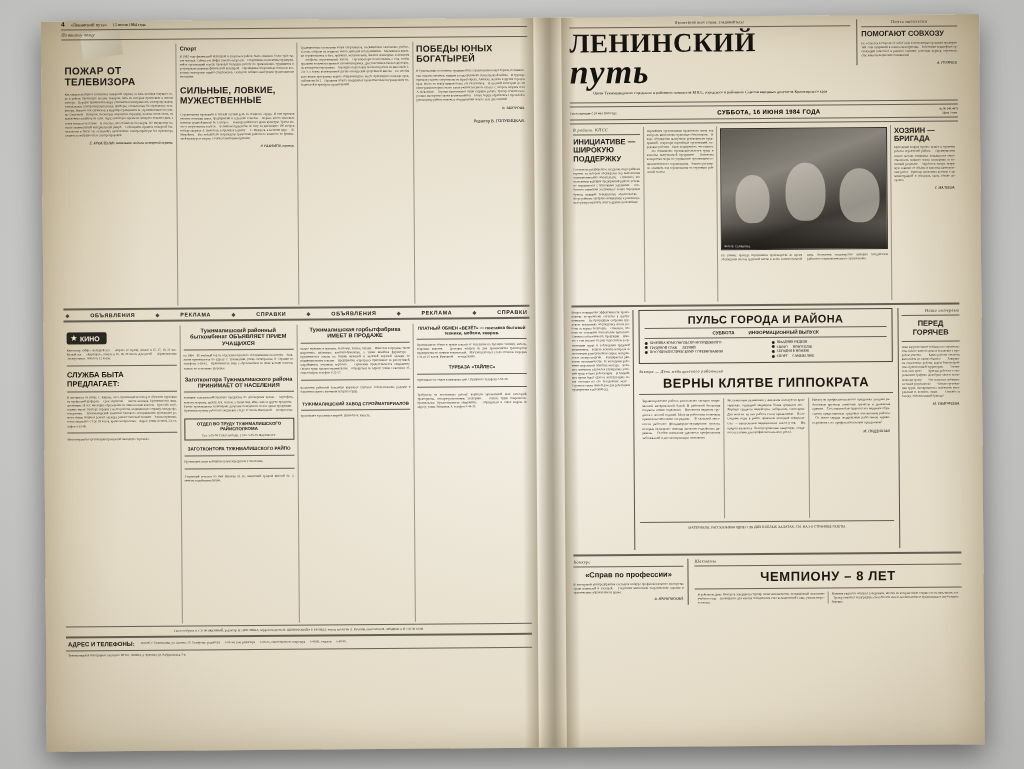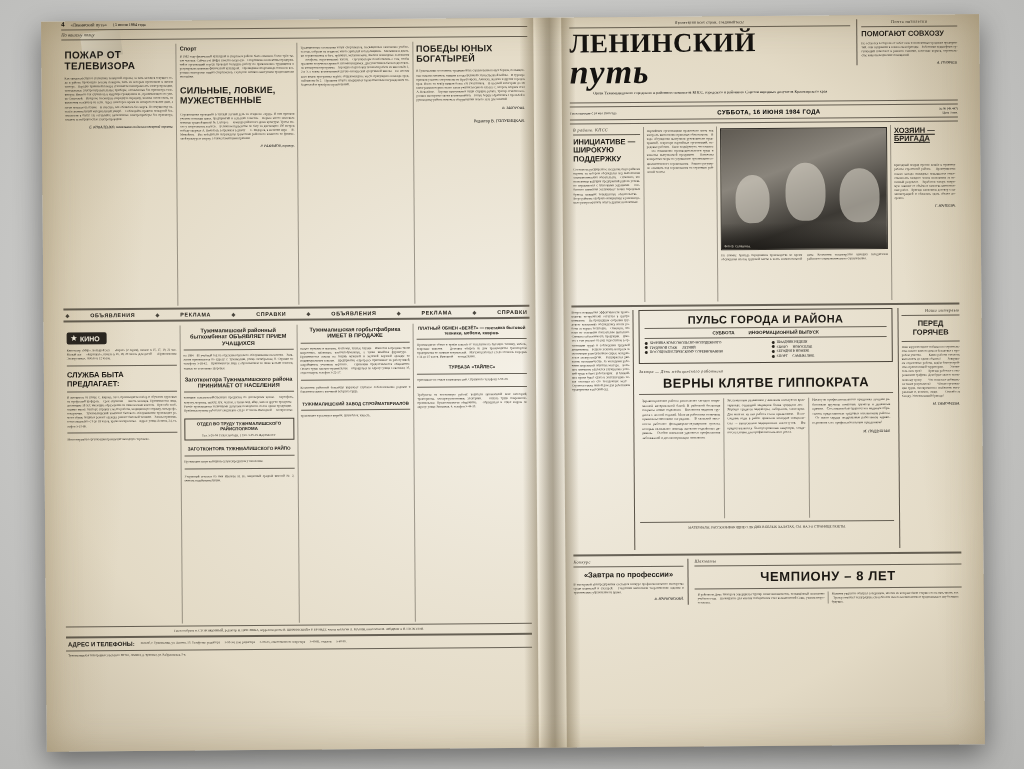--- a/index.html
+++ b/index.html
@@ -146,21 +146,21 @@
         <span class="dt">15 июня 1984 года</span>
       </div>
       <div class="rule" style="margin:2px 6px;"></div>
 
       <div class="sect-label">По вашему полцу</div>
       <div class="rule" style="margin:2px 6px;"></div>
 
       <div class="cols" style="padding:2px 6px 0 6px;height:262px;">
 
         <div class="col" style="width:112px;">
-          <div class="h1" style="line-height:1.05;margin:6px 0 5px;">ПОЖАР ОТ ТЕЛЕВИЗОРА</div>
+          <div class="h1" style="line-height:1.05;margin:22px 0 5px;">ПОЖАР ОТ ТЕЛЕВИЗОРА</div>
           <div class="tiny">
             <span>Как свидетельствуют ста­ти­сти­ка по­жар­ной ох­ра­ны, за пять ме­ся­цев те­ку­ще­го го­да в рай­о­не про­изо­шло во­семь по­жа­ров, пя­ть из ко­то­рых про­изо­шли в жи­лом сек­то­ре.</span>
             <span>&nbsp;</span>
             <span>Не­ред­ко при­чи­ной по­жа­ра ста­но­вит­ся не­ис­прав­ность элек­тро­про­вод­ки, са­мо­дель­ные элек­тро­на­гре­ва­тель­ные при­бо­ры, ос­тав­лен­ные без при­смот­ра те­ле­ви­зо­ры. Имен­но так слу­чи­лось в квар­ти­ре гра­жда­ни­на Н., про­жи­ва­ю­ще­го по ули­це Со­вет­ской.</span>
             <span>&nbsp;</span>
             <span>Ве­че­ром, по­смот­рев оче­ред­ную пе­ре­да­чу, хо­зя­е­ва лег­ли спать, не вы­клю­чив те­ле­ви­зор из се­ти. Че­рез не­ко­то­рое вре­мя из ап­па­ра­та по­ва­лил дым, а за­тем по­ка­за­лось пла­мя.</span>
             <span>&nbsp;</span>
             <span>К сча­стью, всё обо­шлось без жертв. Но иму­ще­ству на­не­сён зна­чи­тель­ный ма­те­ри­аль­ный ущерб.</span>
             <span>&nbsp;</span>
             <span>Со­блю­дай­те пра­ви­ла по­жар­ной без­опас­но­сти в бы­ту! Не ос­тав­ляй­те вклю­чён­ные элек­тро­при­бо­ры без при­смот­ра, сле­ди­те за ис­прав­но­стью элек­тро­про­вод­ки.</span>
@@ -450,21 +450,21 @@
             <div style="position:absolute;left:0;right:0;bottom:0;height:26px;background:linear-gradient(0deg,rgba(20,18,15,.75),rgba(20,18,15,0));"></div>
             <div class="cap">Фото В. Селиванова.</div>
           </div>
           <div class="tiny" style="margin-top:3px;column-count:2;column-gap:5px;">
             <span>На снимке: бригада передовиков производства во время обсуждения итогов трудовой вахты в честь знаменательной даты.</span>
             <span>Коллектив неоднократно выходил победителем районного социалистического соревнования.</span>
           </div>
         </div>
         <div class="vrule"></div>
         <div class="col" style="width:66px;">
-          <div class="h3" style="line-height:1.1;margin:2px 0 20px;text-decoration:underline;">ХОЗЯИН — БРИГАДА</div>
+          <div class="h3" style="line-height:1.1;margin:2px 0 2px;">ХОЗЯИН — БРИГАДА</div>
           <div class="tiny">
             <span>Бригадный подряд прочно во­шёл в прак­ти­ку ра­бо­ты стро­и­те­лей рай­о­на.</span>
             <span>&nbsp;</span>
             <span>Пре­иму­ще­ства но­во­го ме­то­да оче­вид­ны: по­вы­ша­ет­ся от­вет­ствен­ность каж­до­го чле­на кол­лек­ти­ва за ко­неч­ный ре­зуль­тат.</span>
             <span>&nbsp;</span>
             <span>За­ра­бо­ток те­перь на­пря­мую за­ви­сит от объ­ё­ма и ка­че­ства вы­пол­нен­ных ра­бот.</span>
             <span>&nbsp;</span>
             <span>Бри­га­да за­клю­чи­ла до­го­вор с ад­ми­ни­стра­ци­ей и обя­за­лась сдать объ­ект до­сроч­но.</span>
           </div>
           <div class="sig" style="margin-top:4px;">Г. МАЛЕЕВА.</div>
@@ -590,21 +590,21 @@
           </div>
           <div class="sig" style="margin-top:4px;">М. ТИМОФЕЕВА.</div>
         </div>
       </div>
 
       <div class="rule thick" style="margin:4px 8px 3px;"></div>
       <div style="display:flex;padding:0 8px;gap:6px;">
         <div style="width:110px;border-right:1px solid #5a5348;padding-right:4px;">
           <div class="kicker" style="padding-left:0;font-style:italic;">Конкурс</div>
           <div class="rule" style="margin:2px 0;"></div>
-          <div class="h3" style="text-align:center;margin:3px 0;">«Завтра по профессии»</div>
+          <div class="h3" style="text-align:center;margin:3px 0;">«Справ по профессии»</div>
           <div class="tiny">
             <span>В мастерской ав­то­пред­при­я­тия со­сто­ял­ся кон­курс про­фес­си­о­наль­но­го ма­стер­ства сре­ди во­ди­те­лей и сле­са­рей.</span>
             <span>&nbsp;</span>
             <span>Участ­ни­ки вы­пол­ня­ли тео­ре­ти­че­ские за­да­ния и прак­ти­че­ские упраж­не­ния на вре­мя.</span>
           </div>
           <div class="sig" style="margin-top:3px;">В. МАРКОВСКИЙ.</div>
         </div>
         <div style="flex:1;">
           <div class="kicker" style="padding-left:0;font-style:italic;">Шахматы</div>
           <div class="rule" style="margin:2px 0;"></div>

